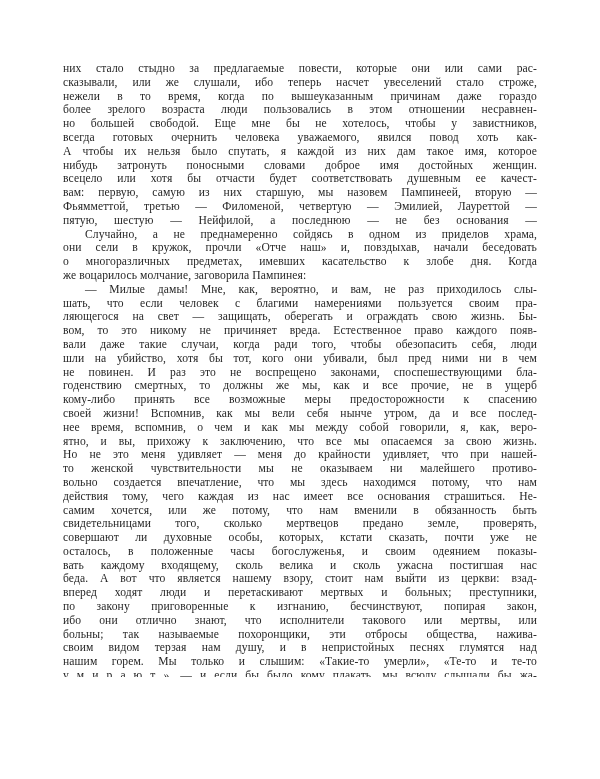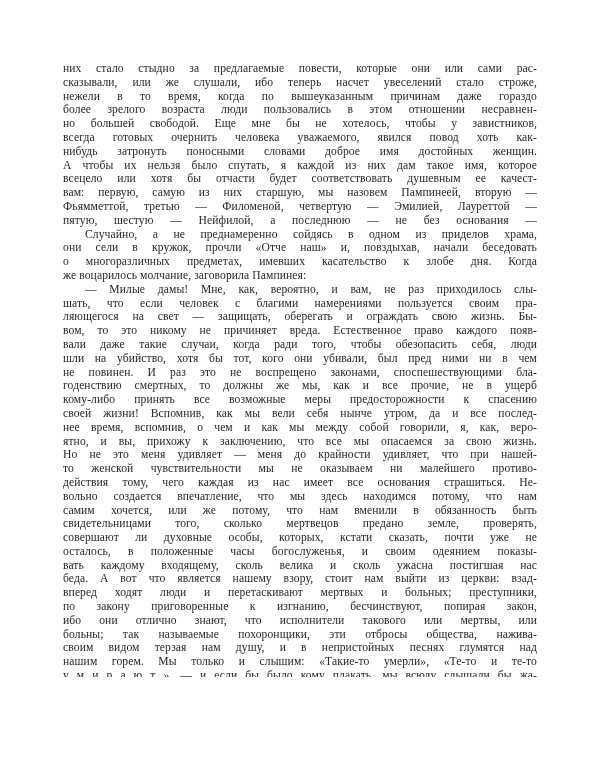--- a/index.html
+++ b/index.html
@@ -58,22 +58,22 @@
 
 <div class="book-page">
   <div class="text-block" style="color: rgb(38, 38, 38);">
       <div class="paragraph">
         <div class="line">них стало стыдно за предлагаемые повести, которые они или сами рас-</div>
         <div class="line">сказывали, или же слушали, ибо теперь насчет увеселений стало строже,</div>
         <div class="line">нежели в то время, когда по вышеуказанным причинам даже гораздо</div>
         <div class="line">более зрелого возраста люди пользовались в этом отношении несравнен-</div>
         <div class="line">но большей свободой. Еще мне бы не хотелось, чтобы у завистников,</div>
         <div class="line">всегда готовых очернить человека уважаемого, явился повод хоть как-</div>
+        <div class="line">А чтобы их нельзя было спутать, я каждой из них дам такое имя, которое</div>
         <div class="line">нибудь затронуть поносными словами доброе имя достойных женщин.</div>
-        <div class="line">А чтобы их нельзя было спутать, я каждой из них дам такое имя, которое</div>
         <div class="line">всецело или хотя бы отчасти будет соответствовать душевным ее качест-</div>
         <div class="line">вам: первую, самую из них старшую, мы назовем Пампинеей, вторую —</div>
         <div class="line">Фьямметтой, третью — Филоменой, четвертую — Эмилией, Лауреттой —</div>
         <div class="line">пятую, шестую — Нейфилой, а последнюю — не без основания —</div>
       </div>
       <div class="paragraph">
         <div class="line indent">Случайно, а не преднамеренно сойдясь в одном из приделов храма,</div>
         <div class="line">они сели в кружок, прочли «Отче наш» и, повздыхав, начали беседовать</div>
         <div class="line">о многоразличных предметах, имевших касательство к злобе дня. Когда</div>
         <div class="line end-line">же воцарилось молчание, заговорила Пампинея:</div>
@@ -86,22 +86,22 @@
         <div class="line">вали даже такие случаи, когда ради того, чтобы обезопасить себя, люди</div>
         <div class="line">шли на убийство, хотя бы тот, кого они убивали, был пред ними ни в чем</div>
         <div class="line">не повинен. И раз это не воспрещено законами, споспешествующими бла-</div>
         <div class="line">годенствию смертных, то должны же мы, как и все прочие, не в ущерб</div>
         <div class="line">кому-либо принять все возможные меры предосторожности к спасению</div>
         <div class="line">своей жизни! Вспомнив, как мы вели себя нынче утром, да и все послед-</div>
         <div class="line">нее время, вспомнив, о чем и как мы между собой говорили, я, как, веро-</div>
         <div class="line">ятно, и вы, прихожу к заключению, что все мы опасаемся за свою жизнь.</div>
         <div class="line">Но не это меня удивляет — меня до крайности удивляет, что при нашей-</div>
         <div class="line">то женской чувствительности мы не оказываем ни малейшего противо-</div>
+        <div class="line">вольно создается впечатление, что мы здесь находимся потому, что нам</div>
         <div class="line">действия тому, чего каждая из нас имеет все основания страшиться. Не-</div>
-        <div class="line">вольно создается впечатление, что мы здесь находимся потому, что нам</div>
         <div class="line">самим хочется, или же потому, что нам вменили в обязанность быть</div>
         <div class="line">свидетельницами того, сколько мертвецов предано земле, проверять,</div>
         <div class="line">совершают ли духовные особы, которых, кстати сказать, почти уже не</div>
         <div class="line">осталось, в положенные часы богослуженья, и своим одеянием показы-</div>
         <div class="line">вать каждому входящему, сколь велика и сколь ужасна постигшая нас</div>
         <div class="line">беда. А вот что является нашему взору, стоит нам выйти из церкви: взад-</div>
         <div class="line">вперед ходят люди и перетаскивают мертвых и больных; преступники,</div>
         <div class="line">по закону приговоренные к изгнанию, бесчинствуют, попирая закон,</div>
         <div class="line">ибо они отлично знают, что исполнители такового или мертвы, или</div>
         <div class="line">больны; так называемые похоронщики, эти отбросы общества, нажива-</div>

